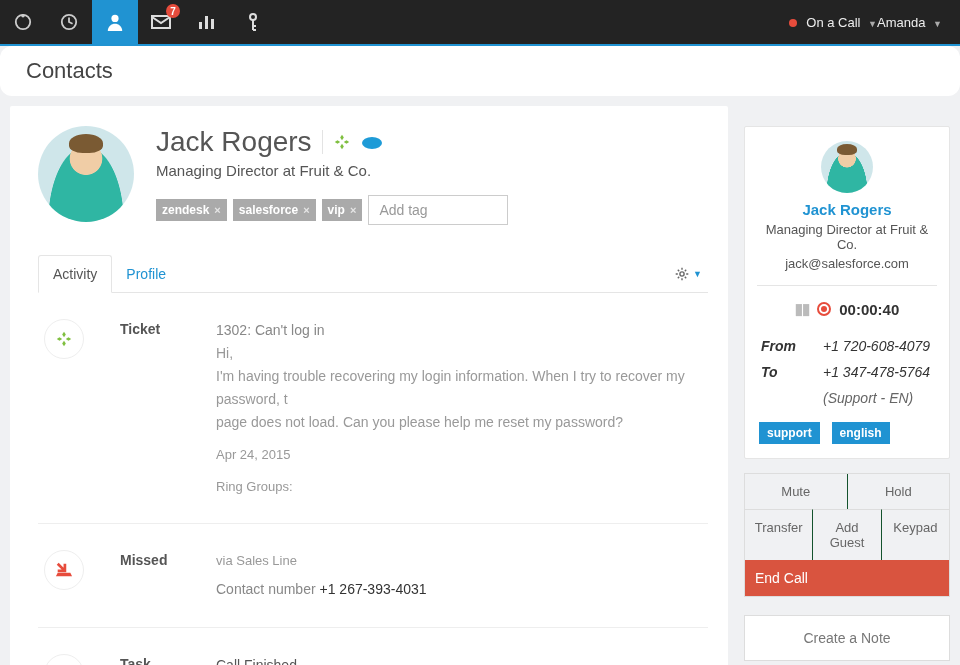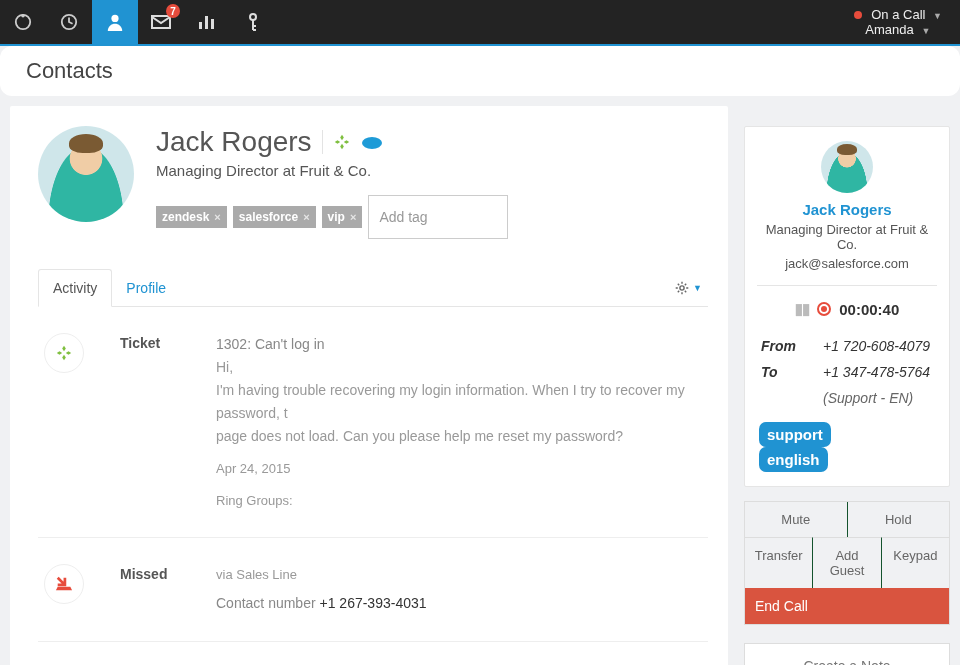--- a/index.html
+++ b/index.html
@@ -48,21 +48,20 @@
     justify-content: center;
     padding: 0 3px;
   }
   .nav-right {
     margin-left: auto;
     display: flex;
     align-items: center;
     padding-right: 18px;
     font-size: 13px;
     color: #eee;
-    flex-direction: column;
   }
   .status-dot {
     width: 8px; height: 8px; background: #e74c3c; border-radius: 50%; display: inline-block;
     margin-right: 6px;
   }
   .nav-right .caret { font-size: 9px; margin-left: 4px; color: #aaa; }
   
   .page-header {
     background: #fff;
     padding: 12px 26px;
@@ -105,21 +104,21 @@
   }
   .divider-v { width: 1px; height: 24px; background: #e3e3e3; }
   .subtitle { margin-top: 4px; color: #555; font-size: 15px; }
   .tags-row { margin-top: 16px; display: flex; gap: 6px; align-items: center; }
   .tag {
     background: #aaa; color: #fff; font-size: 12px; font-weight: 600;
     padding: 4px 6px; display: inline-flex; align-items: center; gap: 5px;
   }
   .tag .x { color: rgba(255,255,255,.7); cursor: pointer; font-size: 11px; }
   .add-tag-input {
-    border: 1px solid #ccc; height: 44px; padding: 0 10px; font-size: 14px;
+    border: 1px solid #ccc; height: 30px; padding: 0 10px; font-size: 14px;
     width: 140px; color: #666;
   }
   .add-tag-input::placeholder { color: #999; }
   
   .tab-row {
     margin-top: 30px;
     border-bottom: 1px solid #e5e5e5;
     display: flex;
     align-items: center;
   }
@@ -176,22 +175,22 @@
   }
   .rec-dot::after {
     content: ""; position: absolute; inset: 2px; background: #e74c3c; border-radius: 50%;
   }
   .kv-table { width: 100%; text-align: left; font-size: 14px; color:#333; margin-top: 14px;}
   .kv-table td { padding: 4px 0; font-style: italic; }
   .kv-table td:first-child { font-weight: 600; width: 60px; }
   .kv-table .desc { color: #666; }
   .side-tags { text-align: left; margin-top: 10px; }
   .side-tag {
-    background: #2093d2; color: #fff; font-size: 15px; font-weight: 600; padding: 4px 8px;
-    display: inline-block; margin-right: 16px; border-radius: 7px;
+    background: #2093d2; color: #fff; font-size: 12px; font-weight: 600; padding: 4px 8px;
+    display: inline-block; margin-right: 8px;
   }
   .call-grid {
     border: 1px solid #ddd; margin-top: 4px;
   }
   .call-row { display: flex; }
   .call-row + .call-row > div { border-top: 1px solid #ddd; }
   .call-cell {
     flex: 1; padding: 10px 4px; font-size: 13px; color: #666; text-align: center; cursor: pointer;
   }
   .call-cell + .call-cell { border-left: 1px solid #14532d; }

